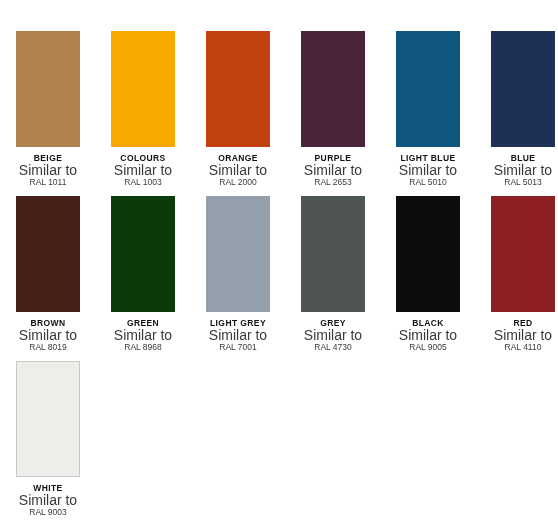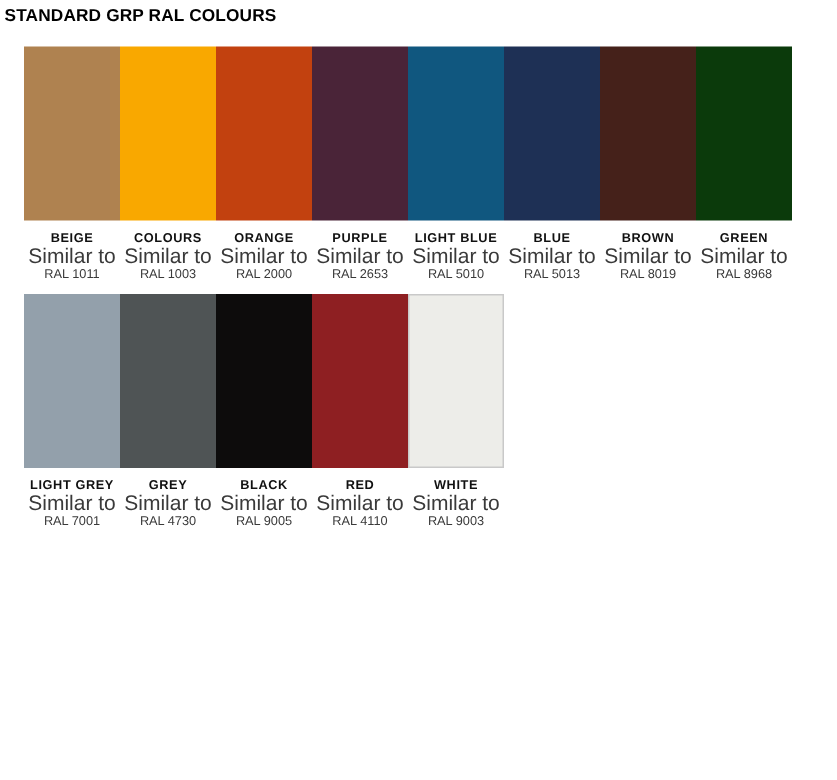--- a/index.html
+++ b/index.html
@@ -37,20 +37,21 @@
     position: absolute;
     top: 31px;
     left: 16px;
     width: 542px;
     display: flex;
     flex-wrap: wrap;
   }
 
   .swatch-cell {
     width: 64px;
+    margin-right: 31px;
     margin-bottom: 8px;
     display: flex;
     flex-direction: column;
     align-items: stretch;
   }
   .swatch-cell.last-in-row {
     margin-right: 0;
   }
 
   .swatch-chip {
@@ -91,21 +92,20 @@
     color: #3a3a3a;
     line-height: 12px;
     white-space: nowrap;
   }
 </style>
 </head>
 <body>
 
 <div class="sheet">
 
-  <div class="sheet-title">STANDARD GRP RAL COLOURS</div>
 
   <div class="swatch-grid">
       <div class="swatch-cell">
         <div class="swatch-chip" style="background-color: rgb(175, 130, 80);"></div>
         <div class="swatch-caption">
           <div class="swatch-name">BEIGE</div>
           <div class="swatch-similar">Similar to</div>
           <div class="swatch-ral">RAL 1011</div>
         </div>
       </div>

